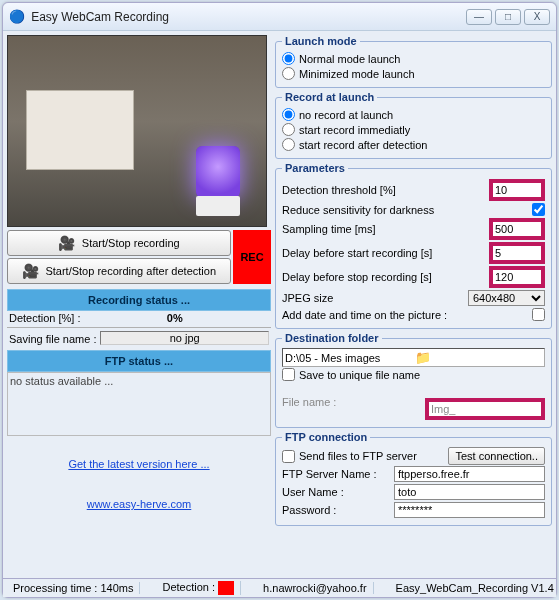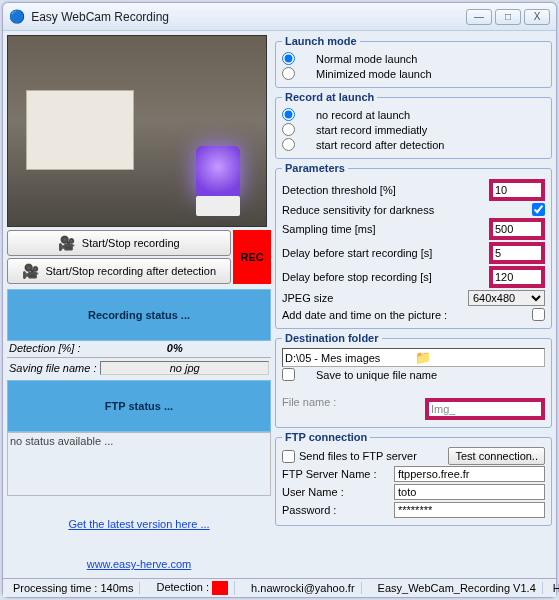--- a/index.html
+++ b/index.html
@@ -68,39 +68,39 @@
 }
 .rec {
   width: 38px; height: 54px;
   background: #ff0000; color: #000;
   display:flex; align-items:center; justify-content:center;
   font-weight: bold; font-size: 11px;
   margin: 1px 0;
 }
 .sectionbar {
   background: #4fa9e0; text-align: center; font-weight: bold;
-  color: #002a4d; padding: 19px 0; border: 1px solid #7fbfe6;
+  color: #002a4d; padding: 4px 0; border: 1px solid #7fbfe6;
   font-size: 11px; margin-top: 4px;
 }
-.row { display:flex; align-items:center; padding: 1px 2px; font-size: 11px; font-style: italic; }
+.row { display:flex; align-items:flex-end; padding: 1px 2px; font-size: 11px; }
 .row .lab { flex: 0 0 auto; }
 .row .val { flex:1; text-align:center; background:#ececec; border:1px inset #ccc; margin-left:4px; }
 .detcell { flex:1; text-align:center; font-weight:bold; }
 .divline { border-bottom: 1px solid #b0b0b0; margin: 2px 0; }
 .ftpbox { border:1px solid #bbb; padding:2px; font-size:11px; color:#444; height:64px; }
 .link { color:#1446d8; text-decoration: underline; text-align:center; display:block; margin-top:22px; font-size:11px; }
 .link2 { color:#1446d8; text-decoration: underline; text-align:center; display:block; margin-top:28px; font-size:11px; }
 fieldset {
   border: 1px solid #9cb2d8;
   border-radius: 3px;
   padding: 4px 6px 6px 6px;
   background: rgba(255,255,255,0.15);
 }
 legend { color: #173a7a; font-weight: bold; font-size: 11px; padding: 0 3px; }
-.radio, .check { display:flex; align-items:center; gap:21px; font-size:11px; padding:1px 0; }
+.radio, .check { display:flex; align-items:center; gap:4px; font-size:11px; padding:1px 0; }
 .radio input, .check input { margin:0; }
 .prow { display:flex; align-items:center; font-size:11px; padding:1px 0; }
 .prow .plab { flex:1; }
 .prow input[type="text"] { width: 56px; border:4px solid #be185d; font-size:11px; padding:1px 2px; }
 .prow select { width: 77px; border:1px solid #8a8a8a; font-size:11px; }
 .destpath {
   display:flex; align-items:center; gap:3px; border:1px inset #aaa;
   background:#fff; padding:1px 2px; font-size:11px;
 }
 .destpath span { flex:1; }
@@ -108,21 +108,21 @@
 .ftprow { display:flex; align-items:center; gap:4px; font-size:11px; padding:1px 0;}
 .ftprow .flab { width: 108px; }
 .ftprow input { flex:1; border:1px solid #8a8a8a; font-size:11px; padding:1px 3px; }
 .testbtn {
   border:1px solid #8a8a8a; background:linear-gradient(#fdfdfd,#e4e4e4);
   padding:2px 6px; font-size:11px; border-radius:2px;
 }
 .sendrow { display:flex; align-items:center; gap:4px; font-size:11px; }
 .statusbar {
   border-top:1px solid #aac; background:#e8eef6;
-  display:flex; align-items:center; font-size:11px; padding:2px 4px; gap:10px;
+  display:flex; align-items:center; font-size:11px; padding:2px 4px; gap:16px;
 }
 .statusbar .cell { border-right:1px solid #bcd; padding:0 6px; white-space:nowrap; }
 .reddot { width:16px; height:14px; background:#f00; display:inline-block; vertical-align:middle; }
 .micon { font-size:14px; }
 </style>
 </head>
 <body>
 
 <div class="window">
   <div class="titlebar">

